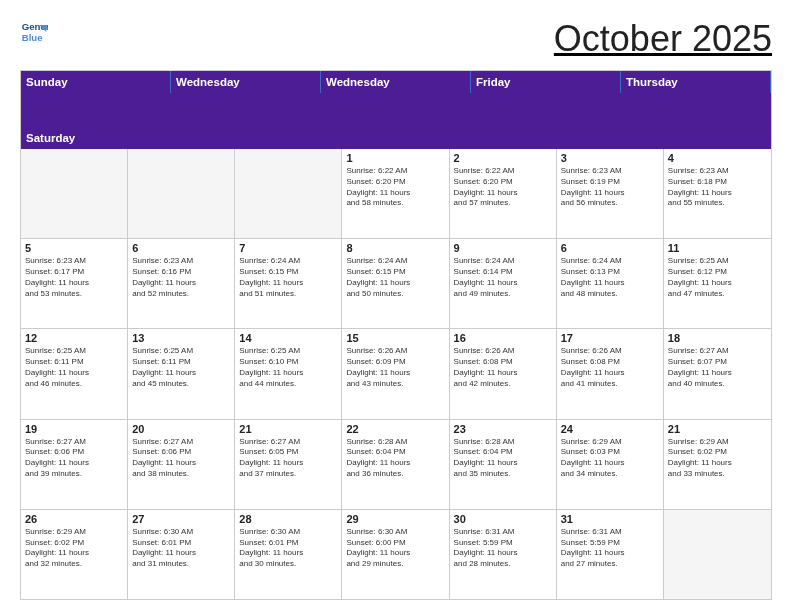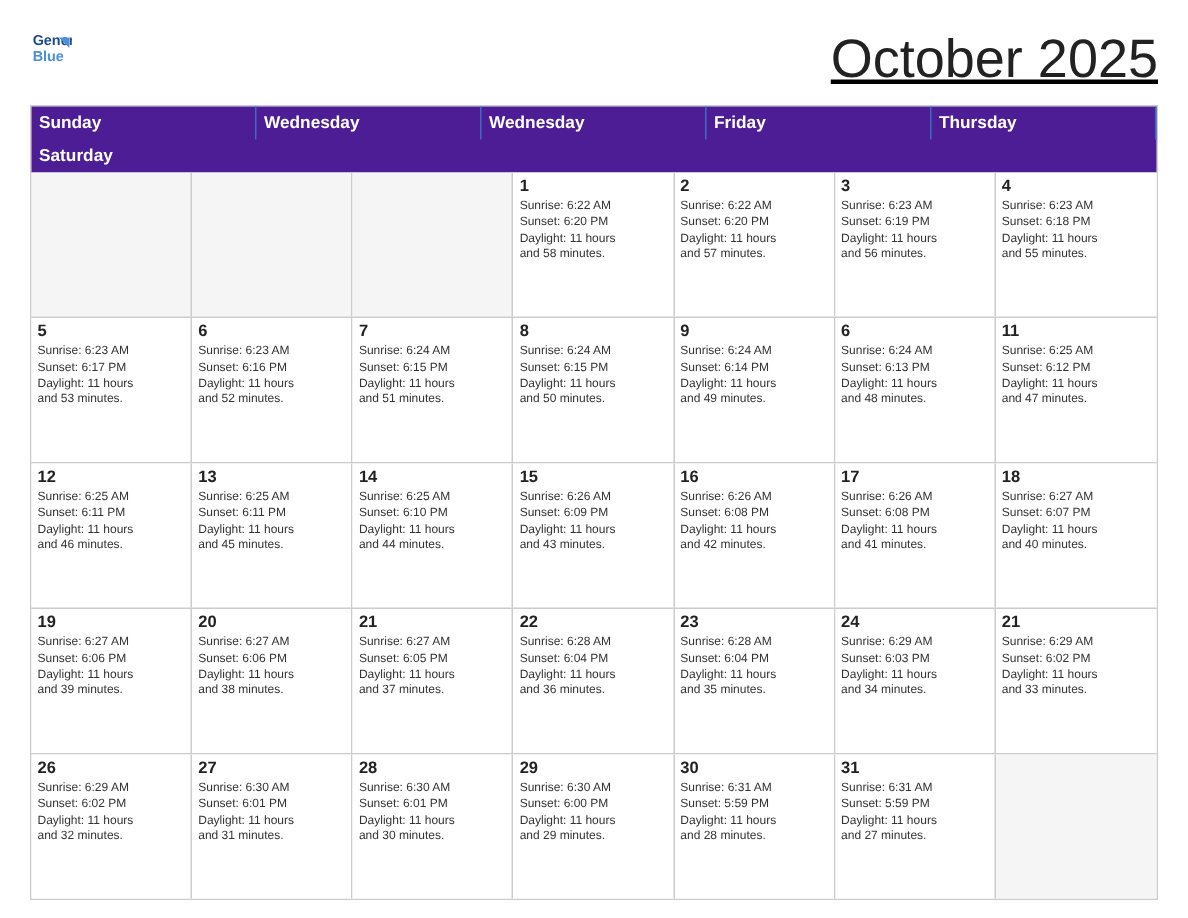--- a/index.html
+++ b/index.html
@@ -57,21 +57,21 @@
       background: #4c1d95;
     }
     .cal-header-cell {
       color: #fff;
       font-size: 11.5px;
       font-weight: bold;
       padding: 5px 5px;
       text-align: left;
       border-right: 1px solid #3a6bc0;
     }
-    .cal-header-cell:last-child { border-right: none; }
+    .cal-header-cell:last-child { border-right: none; margin-top: 34px; }
     .cal-body {
       display: flex;
       flex-direction: column;
       flex: 1;
     }
     .cal-row {
       display: grid;
       grid-template-columns: repeat(7, 1fr);
       flex: 1;
       border-top: 1px solid #ccc;

